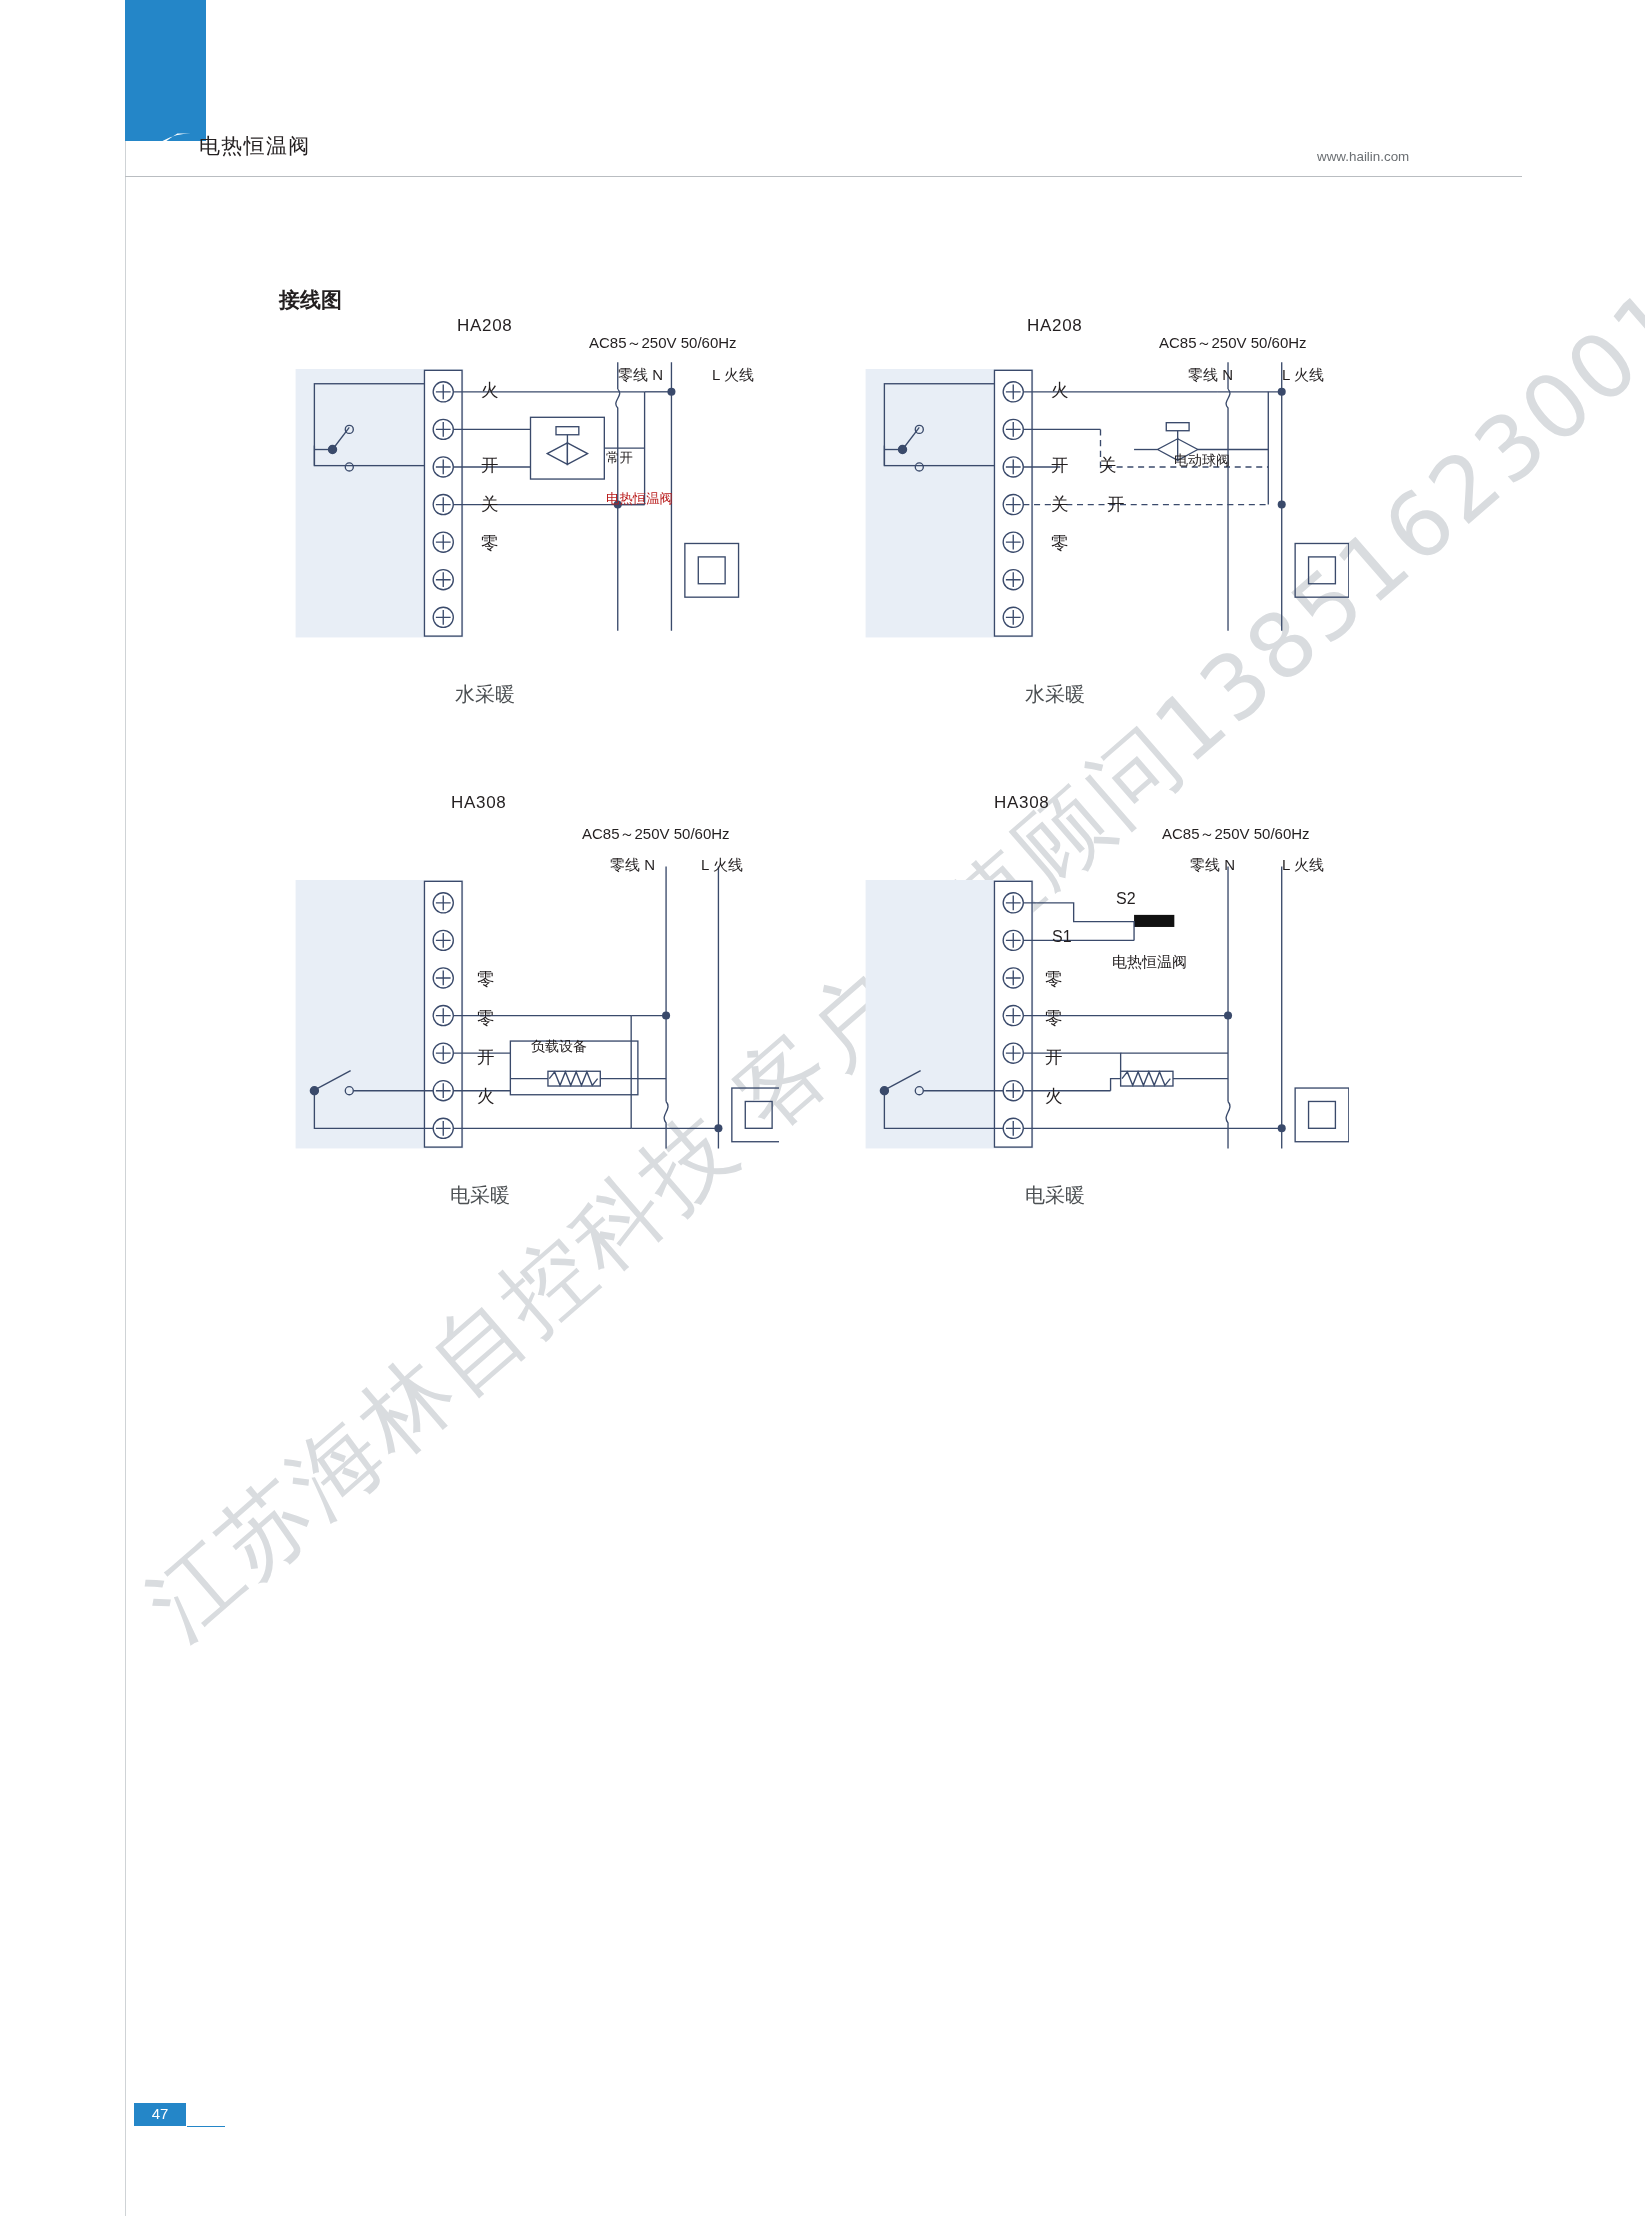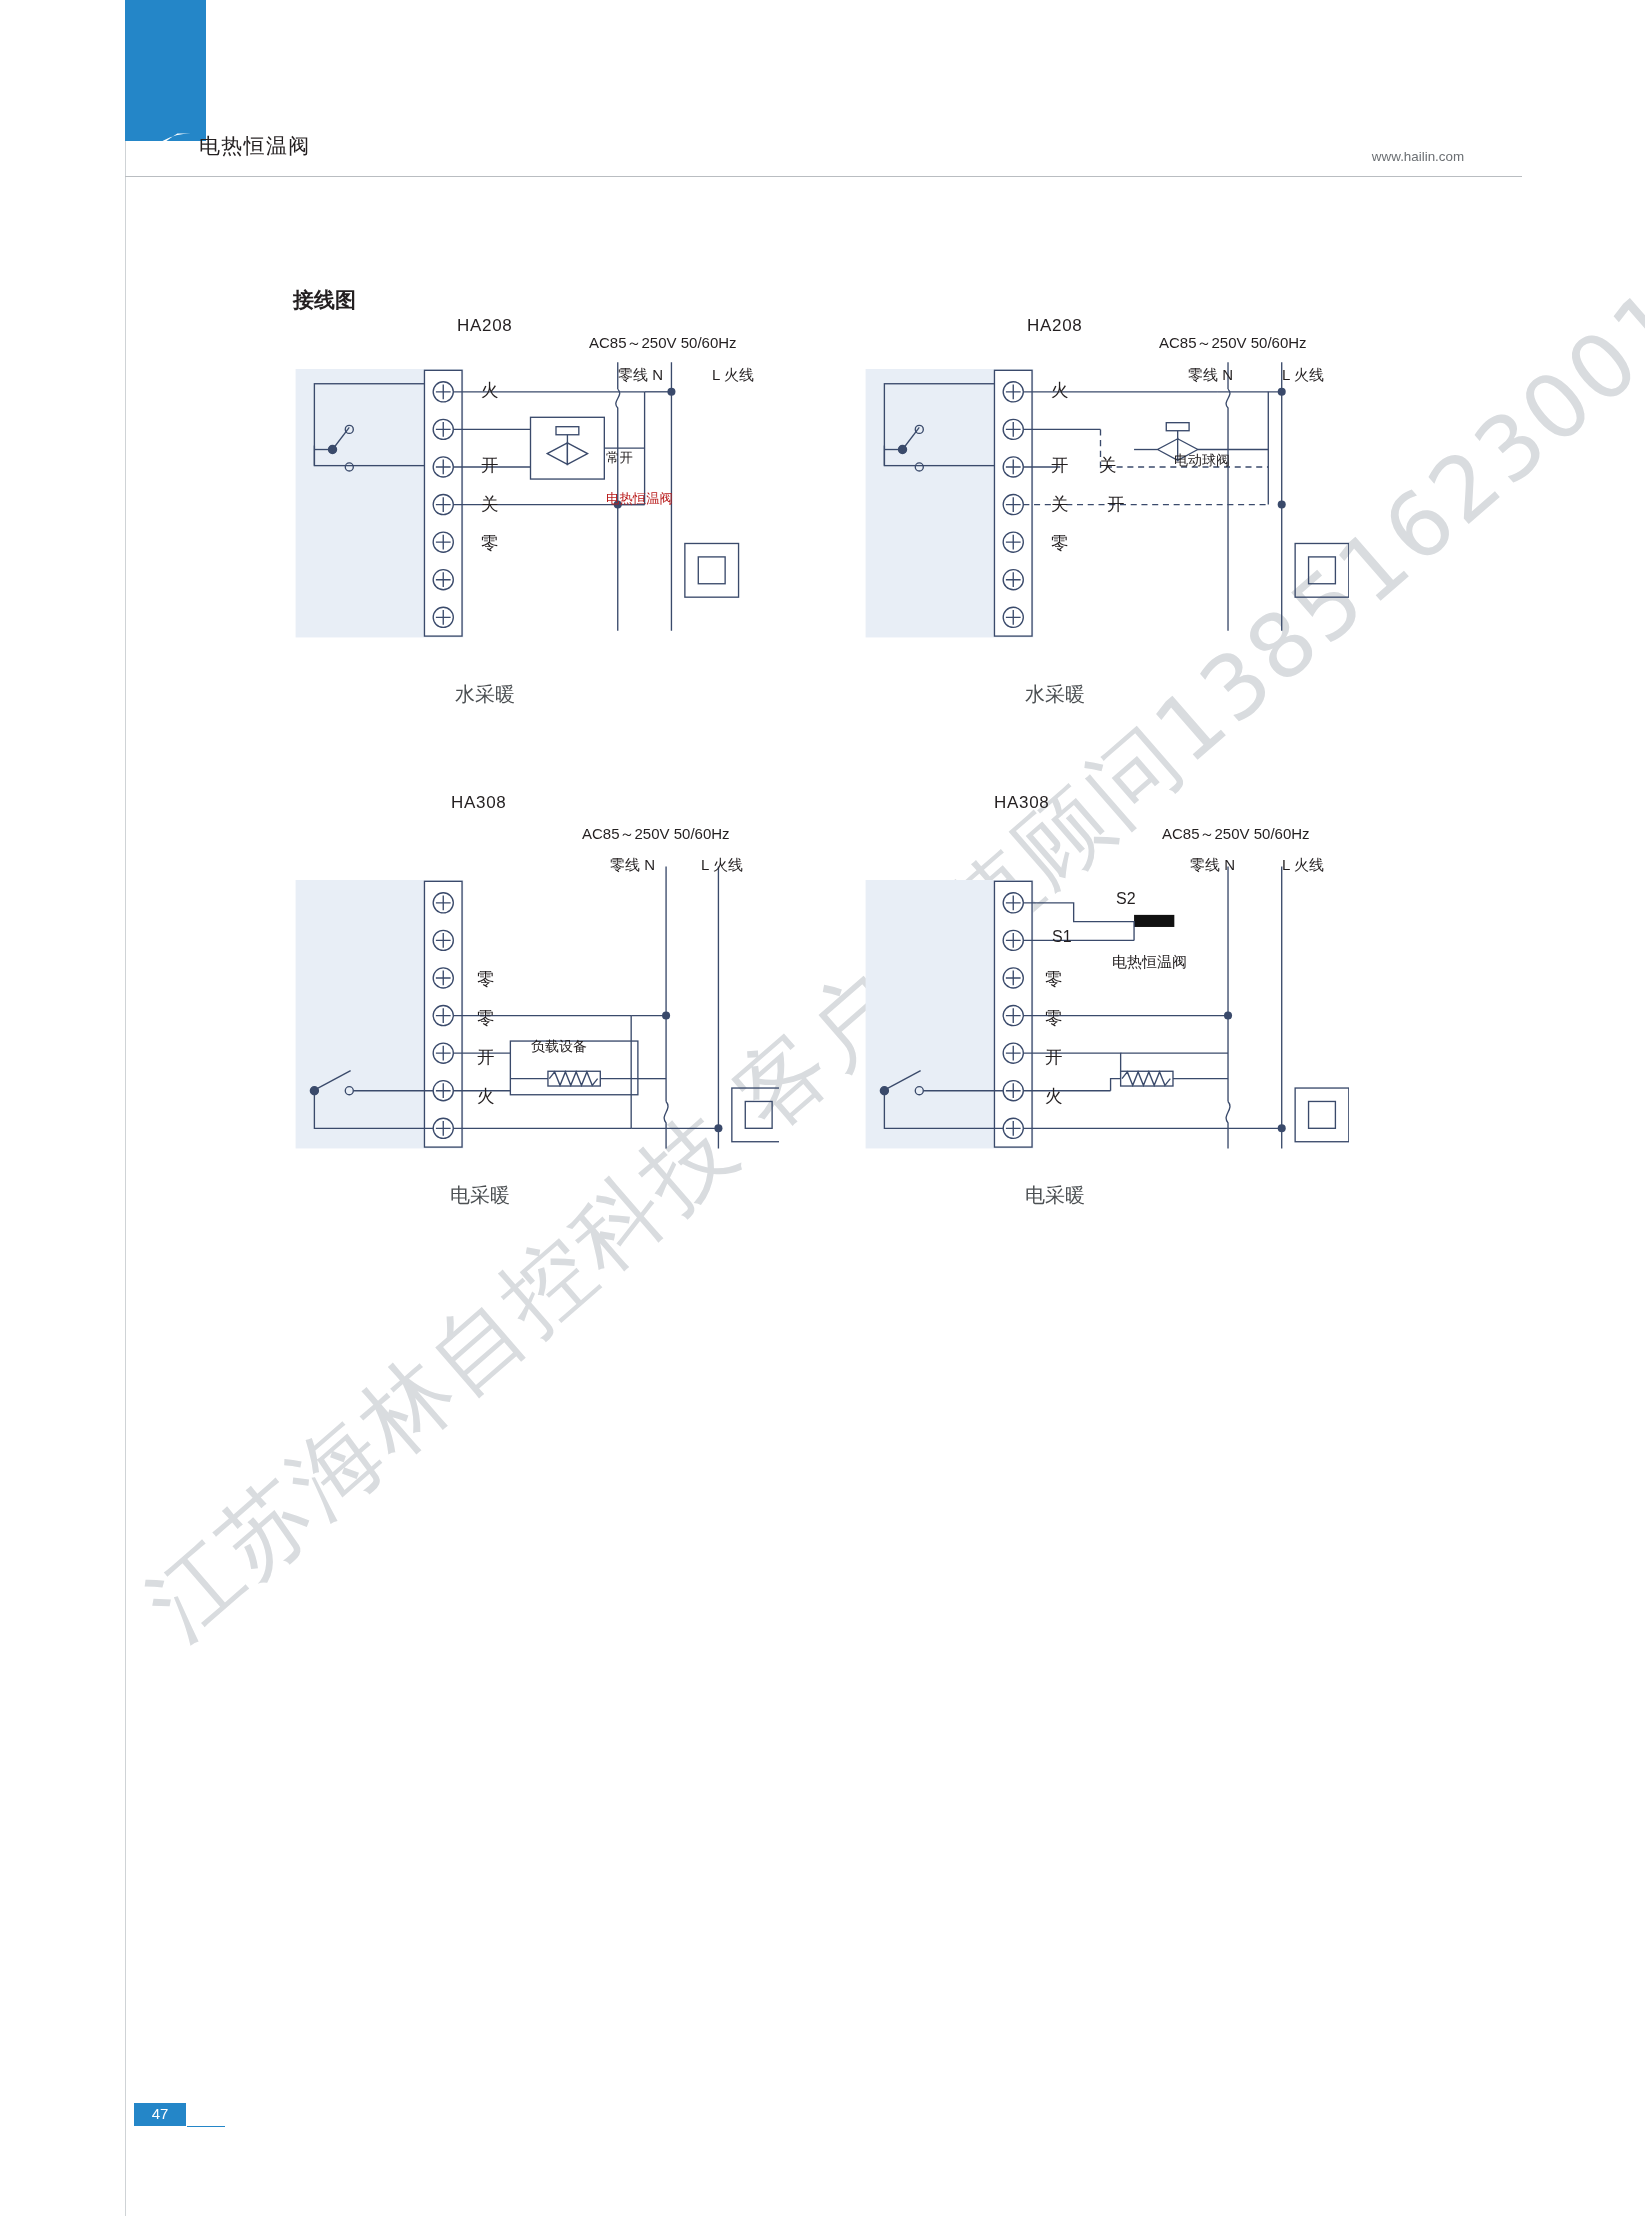--- a/index.html
+++ b/index.html
@@ -54,29 +54,29 @@
     top: 176px;
     width: 1397px;
     height: 1.3px;
     background: #b9bdc1;
   }
   .header-url {
     position: absolute;
     left: 1317px;
     top: 149px;
     width: 202px;
-    text-align: center;
+    text-align: left;
     font-size: 13.4px;
     color: #6b6f73;
   }
 
   
   .section-title {
     position: absolute;
-    left: 293px;
+    left: 279px;
     top: 286px;
     font-size: 21px;
     font-weight: bold;
     color: #231f20;
   }
 
   
   .diagram {
     position: absolute;
   }

